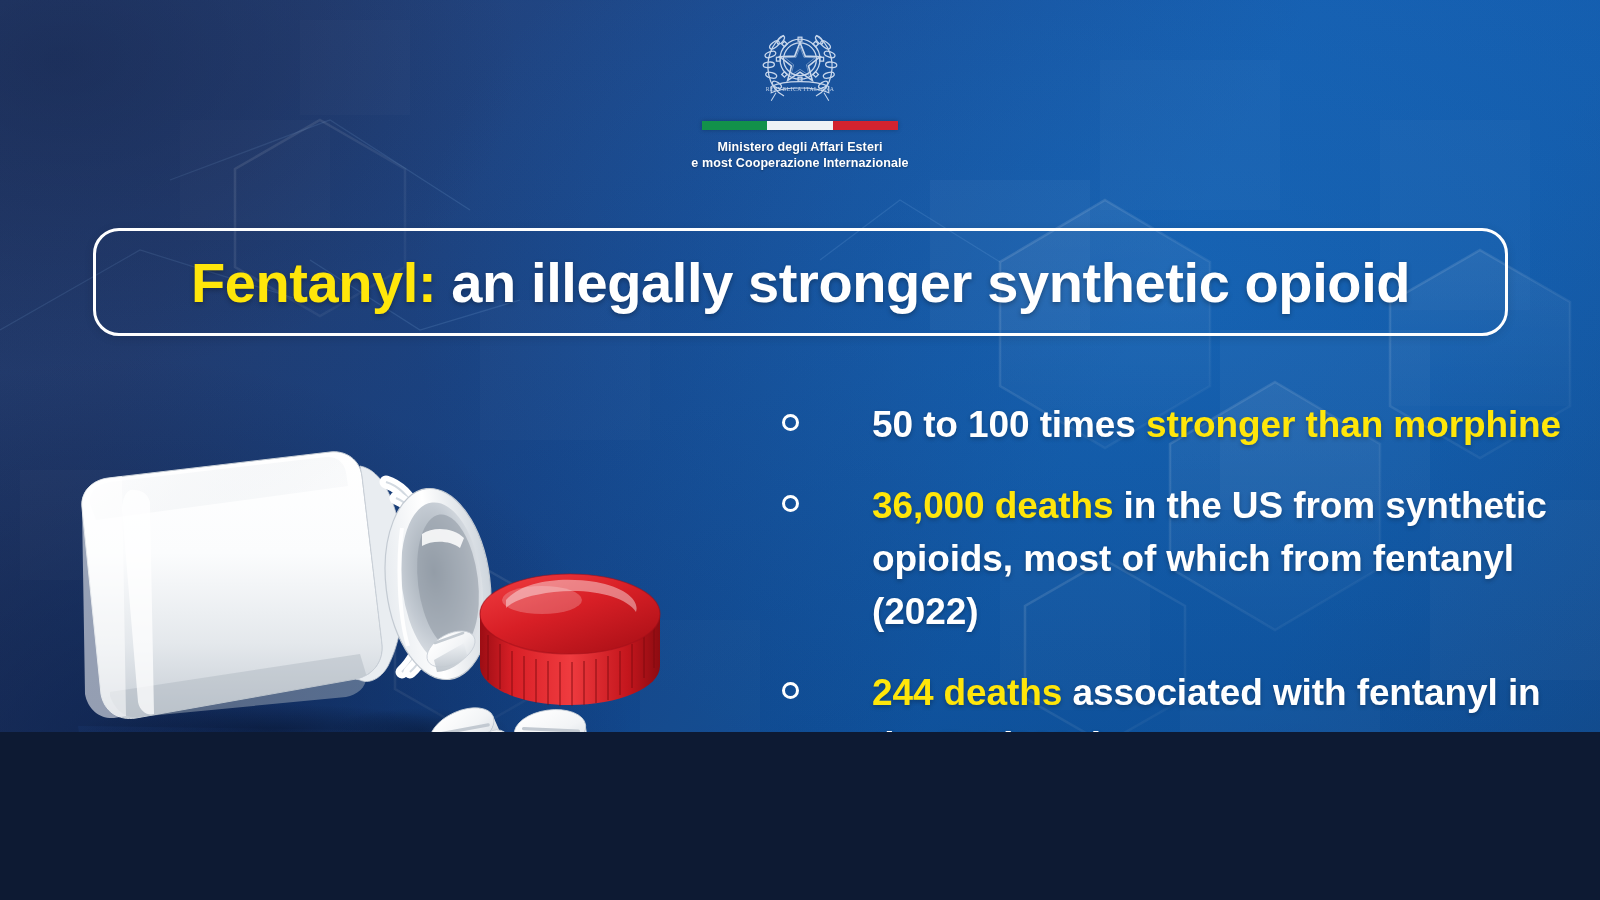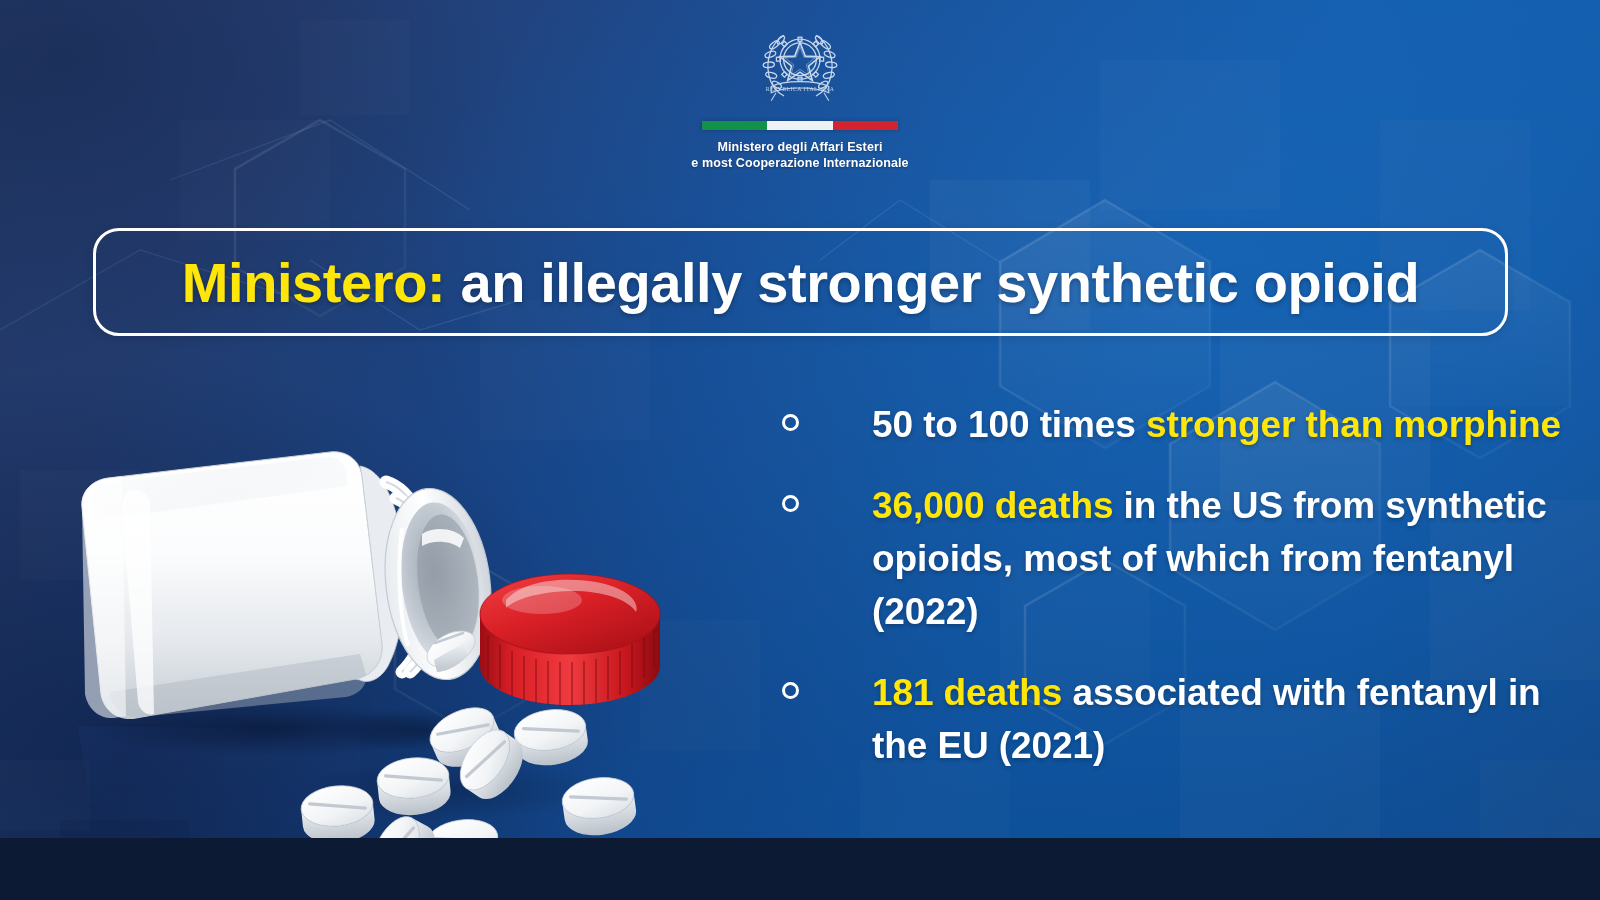--- a/index.html
+++ b/index.html
@@ -3,21 +3,21 @@
 <meta charset="utf-8">
 <style>
   html, body {
     margin: 0;
     padding: 0;
     background: #0d1a33;
   }
   #stage {
     position: relative;
     width: 1600px;
-    height: 838px;
+    height: 732px;
     overflow: hidden;
     font-family: "Liberation Sans", sans-serif;
     background:
       radial-gradient(ellipse 1100px 760px at 1180px 300px, rgba(24,110,196,0.55) 0%, rgba(24,110,196,0.0) 70%),
       linear-gradient(118deg, #22396a 0%, #213c72 16%, #16478f 40%, #1059ab 66%, #0f59ab 82%, #14539d 100%);
   }
   
   .bg-layer { position:absolute; inset:0; pointer-events:none; }
   .bg-vignette {
     position:absolute; inset:0;
@@ -217,36 +217,36 @@
     </div>
 
     <div class="ministry">
       <div>Ministero degli Affari Esteri</div>
       <div>e most Cooperazione Internazionale</div>
     </div>
   </div>
 
   <div class="title-box">
     <div class="title-text">
-      <span class="hl">Ministero:</span><span> an illegally stronger synthetic opioid</span>
+      <span class="hl">Fentanyl:</span><span> an illegally stronger synthetic opioid</span>
     </div>
   </div>
 
   <div class="bullets" id="bullet-list">
       <div class="bullet-item">
         <div class="bullet-marker"></div>
         <div class="bullet-text"><span>50 to 100 times </span><span class="hl">stronger than morphine</span></div>
       </div>
       <div class="bullet-item">
         <div class="bullet-marker"></div>
         <div class="bullet-text"><span class="hl">36,000 deaths</span><span> in the US from synthetic opioids, most of which from fentanyl (2022)</span></div>
       </div>
       <div class="bullet-item">
         <div class="bullet-marker"></div>
-        <div class="bullet-text"><span class="hl">181 deaths</span><span> associated with fentanyl in the EU (2021)</span></div>
+        <div class="bullet-text"><span class="hl">244 deaths</span><span> associated with fentanyl in the EU (2021)</span></div>
       </div>
     </div>
 
   <div class="illus">
     <svg viewBox="0 0 700 460" width="700" height="460">
       <defs>
         <linearGradient id="bodyG" x1="0" y1="0" x2="0" y2="1">
           <stop offset="0%" stop-color="#ffffff"></stop>
           <stop offset="38%" stop-color="#fbfcfd"></stop>
           <stop offset="72%" stop-color="#e4e8ec"></stop>

